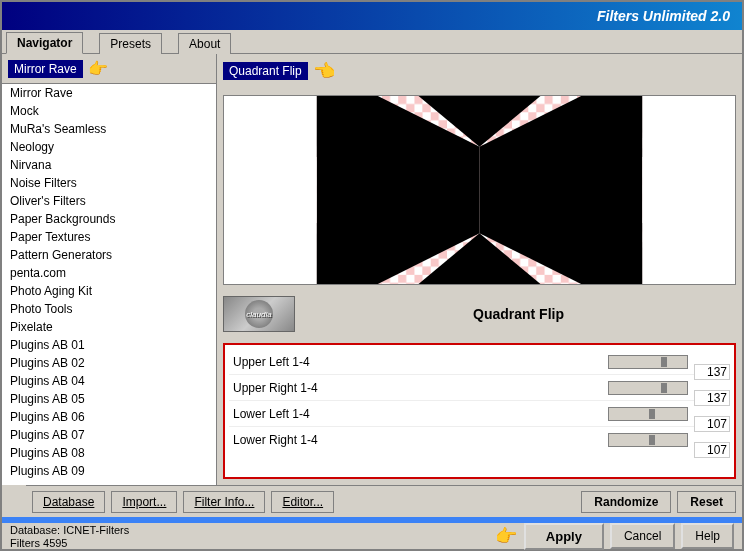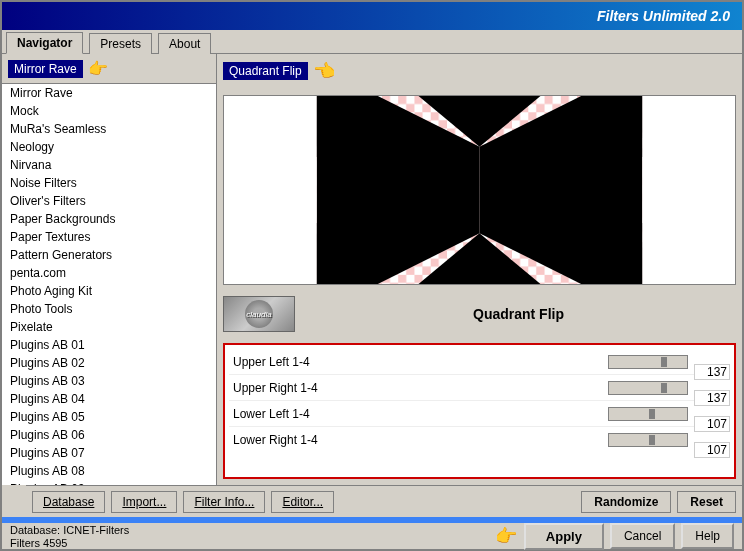--- a/index.html
+++ b/index.html
@@ -45,21 +45,21 @@
       height: 24px;
       border-bottom: 1px solid #808080;
     }
     .tab {
       padding: 3px 10px;
       border: 1px solid #808080;
       border-bottom: none;
       background: #d4d0c8;
       cursor: pointer;
       font-size: 12px;
-      margin-right: 6px;
+      margin-right: 16px;
       position: relative;
       bottom: -1px;
     }
     .tab.active {
       background: #d4d0c8;
       font-weight: bold;
       border-bottom: 1px solid #d4d0c8;
     }
 
     
@@ -379,21 +379,20 @@
           <div class="filter-item">Oliver's Filters</div>
           <div class="filter-item">Paper Backgrounds</div>
           <div class="filter-item">Paper Textures</div>
           <div class="filter-item">Pattern Generators</div>
           <div class="filter-item">penta.com</div>
           <div class="filter-item">Photo Aging Kit</div>
           <div class="filter-item">Photo Tools</div>
           <div class="filter-item">Pixelate</div>
           <div class="filter-item">Plugins AB 01</div>
           <div class="filter-item">Plugins AB 02</div>
-          <div class="filter-item">Plugins AB 03</div>
           <div class="filter-item">Plugins AB 04</div>
           <div class="filter-item">Plugins AB 05</div>
           <div class="filter-item">Plugins AB 06</div>
           <div class="filter-item">Plugins AB 07</div>
           <div class="filter-item">Plugins AB 08</div>
           <div class="filter-item">Plugins AB 09</div>
         </div>
 
     </div>
 

